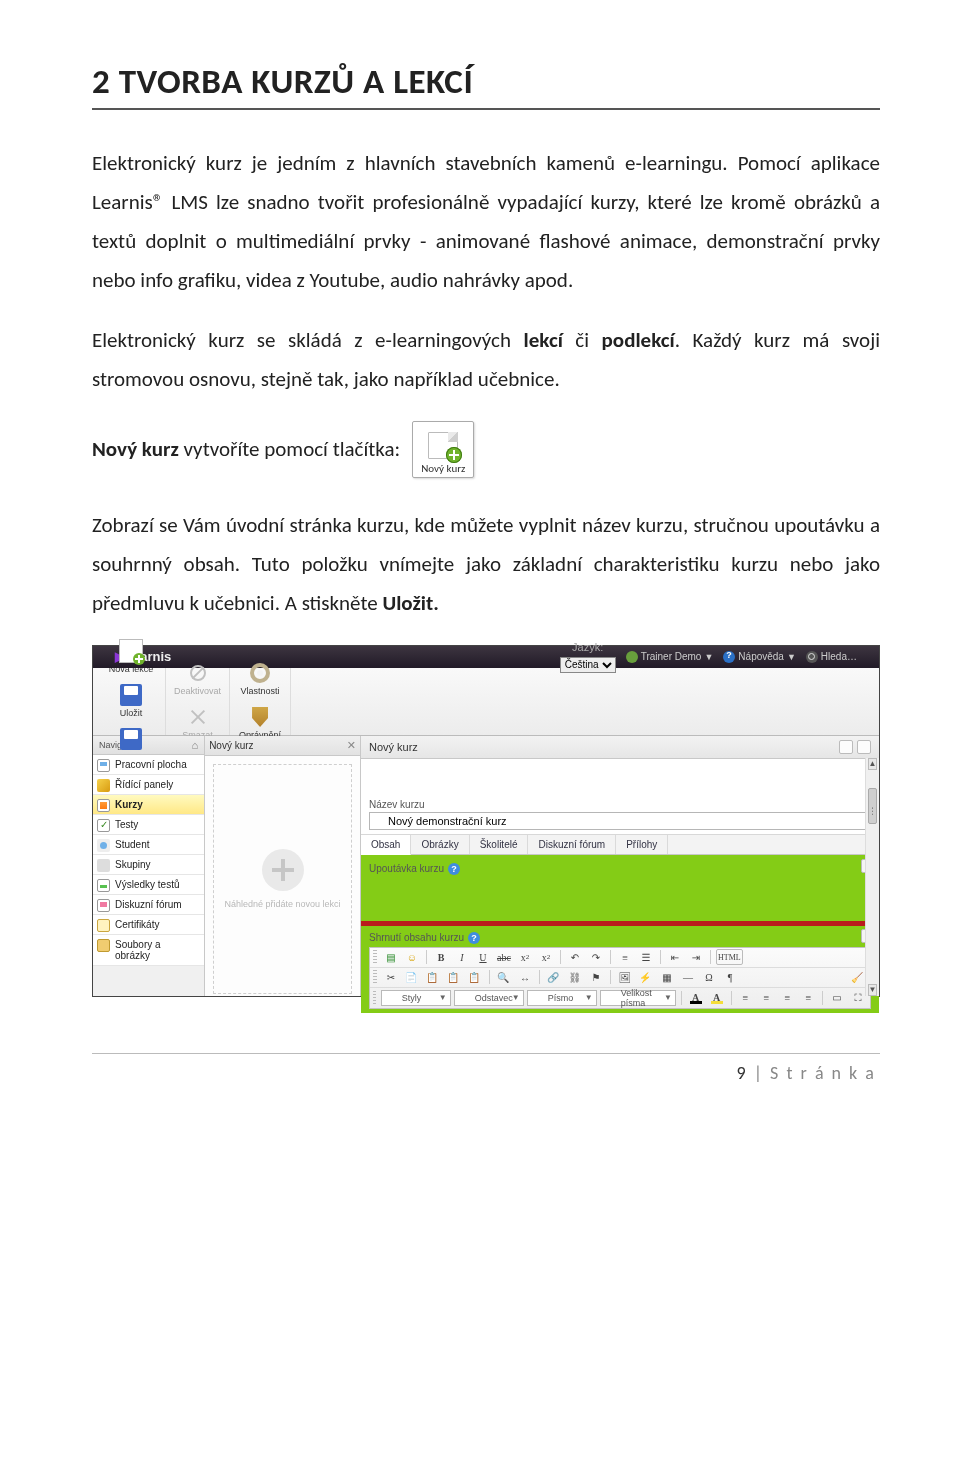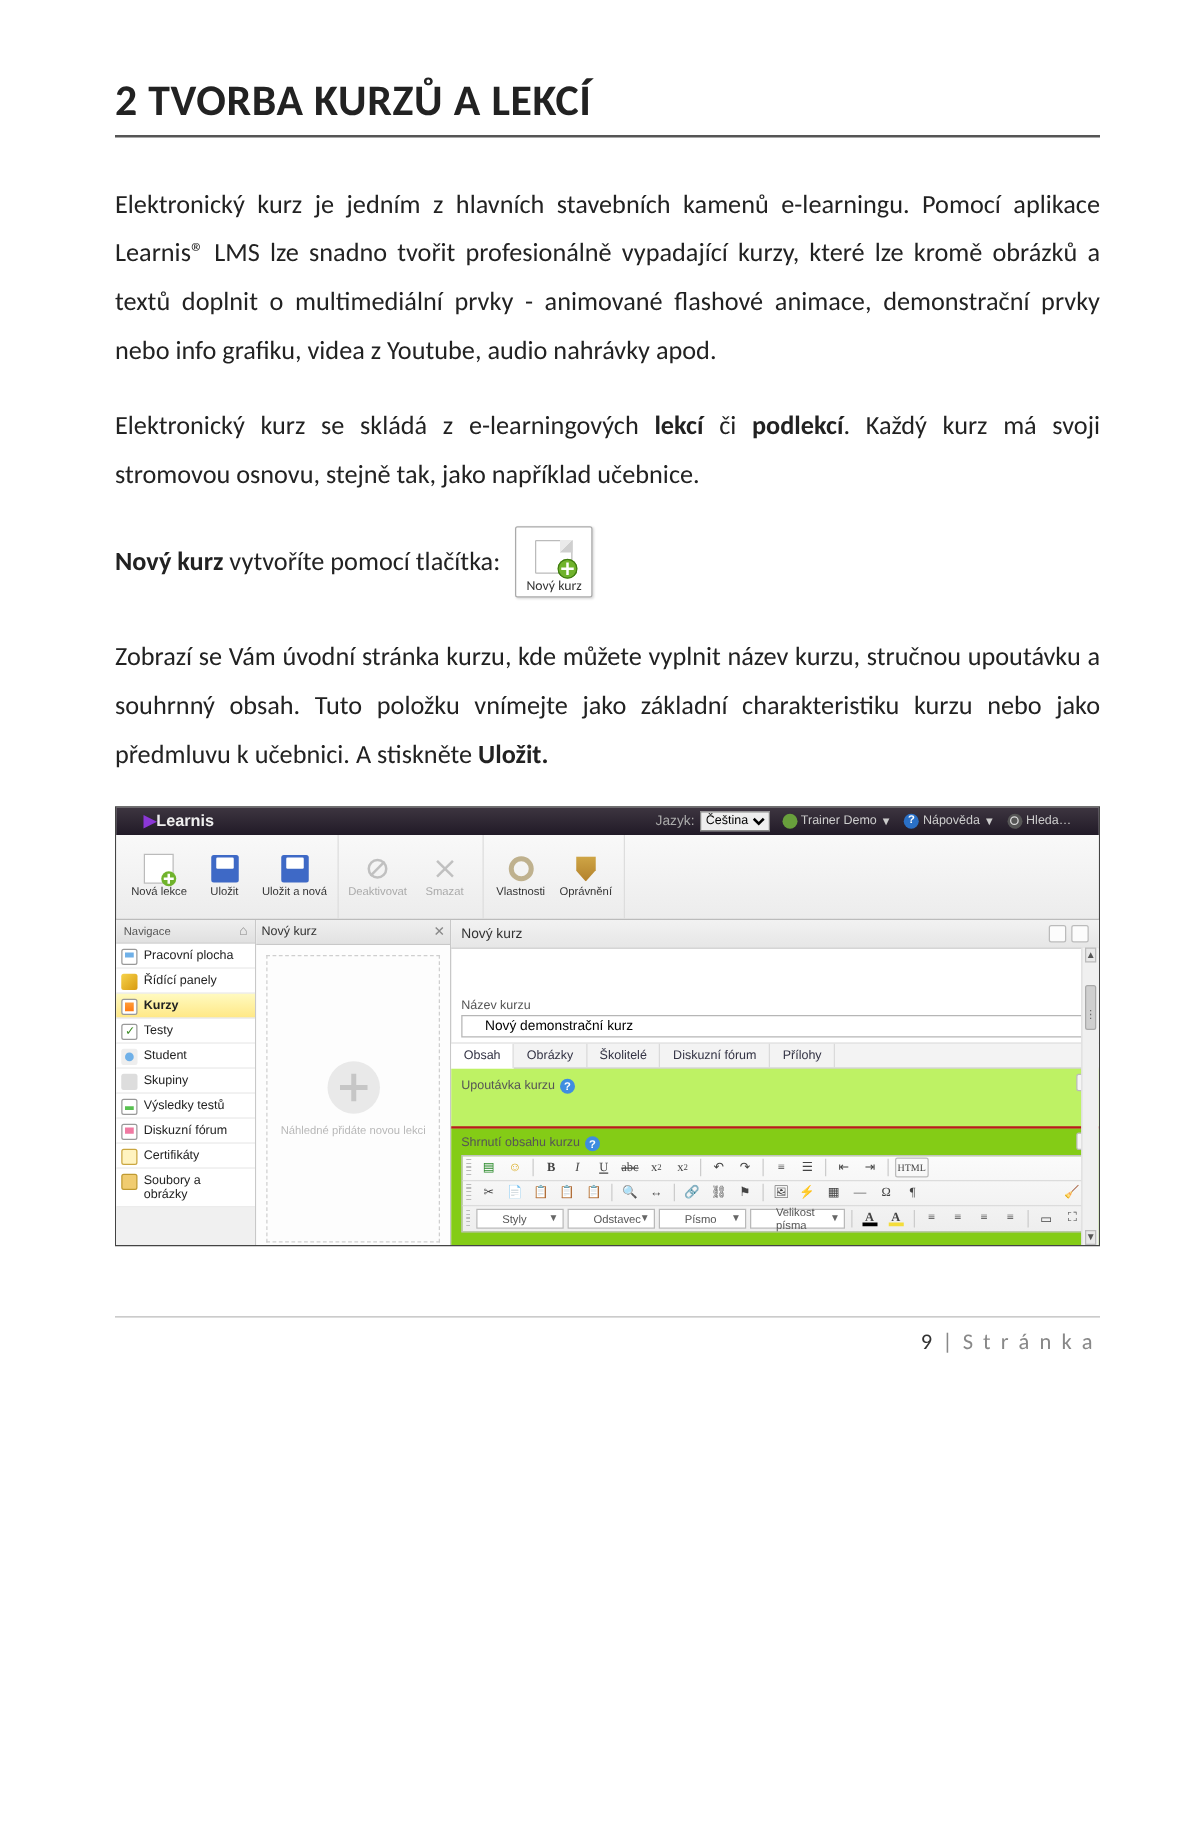--- a/index.html
+++ b/index.html
@@ -19,34 +19,34 @@
   .newcourse-btn .ic .plus::before{left:7px;top:3px;width:2px;height:10px;}
   .newcourse-btn .ic .plus::after{top:7px;left:3px;height:2px;width:10px;}
   .newcourse-btn span { font-size: 11px; color:#333; margin-top:3px; }
 
   
   .app { width: 100%; font-family: Tahoma, Arial, sans-serif; font-size: 11px; color:#333; border:1px solid #444; margin-top: 18px; background:#f3f3f3; }
   .app-top { background: linear-gradient(#3d3540,#211a27); color:#eee; display:flex; align-items:center; height:22px; padding:0 22px; gap:14px; position:relative; }
   .app-top .logo { font-weight:bold; font-size:13px; }
   .app-top .logo .tri { color:#8b37d6; }
   .app-top .right { margin-left:auto; display:flex; align-items:center; gap:10px; }
-  .app-top .jazyk { display:flex; align-items:center; gap:4px; color:#aaa; }
+  .app-top .jazyk { display:flex; align-items:center; gap:4px; color:#aaa;flex-direction:column; }
   .app-top .jazyk select { font-size:10px; background:#eee; border:1px solid #888; height:16px; }
   .app-top .pill { display:flex; align-items:center; gap:3px; color:#ccc; font-size:10px; cursor:pointer; }
   .app-top .pill .chev { font-size:9px; }
   .app-top .ico { width:12px; height:12px; display:inline-block; border-radius:50%; }
   .ico.person { background:#689f3c; }
   .ico.help { background:#2a70c6; position:relative; }
   .ico.help::after{content:'?';position:absolute;color:#fff;font-size:9px;left:3px;top:-1px;font-weight:bold;}
   .ico.search { background:#555; position:relative; }
   .ico.search::after{content:'';position:absolute;border:1.5px solid #ddd;width:5px;height:5px;border-radius:50%;left:2px;top:2px;}
 
   .ribbon { background:linear-gradient(#f9f9f9,#ececec); border-bottom:1px solid #bbb; height:68px; display:flex; align-items:stretch; padding:0 4px; }
   .ribbon .grp { display:flex; flex-direction:column; align-items:center; justify-content:center; padding:4px 8px; border-right:1px solid #ddd; gap:1px; }
-  .ribbon .row-icons { display:flex; gap:8px; }
+  .ribbon .row-icons { display:flex; gap:8px;flex-direction:column; }
   .ribbon .btn { display:flex; flex-direction:column; align-items:center; justify-content:center; gap:2px; min-width:44px; cursor:pointer; color:#333; }
   .ribbon .btn.dis { color:#aaa; cursor:default; }
   .ribbon .btn .ric { width:24px; height:24px; }
   .ribbon .btn .lbl { font-size:9px; line-height:1.1; text-align:center; white-space:pre-line; }
   .ric.new-lesson{ background:#fff; border:1px solid #bbb; position:relative;}
   .ric.new-lesson .pl{position:absolute;right:-3px;bottom:-3px;width:12px;height:12px;background:#70b32c;border-radius:50%;}
   .ric.new-lesson .pl::before,.ric.new-lesson .pl::after{content:'';position:absolute;background:#fff;}
   .ric.new-lesson .pl::before{left:5px;top:2px;width:2px;height:8px;}
   .ric.new-lesson .pl::after{top:5px;left:2px;height:2px;width:8px;}
   .ric.save{ position:relative; }
@@ -99,21 +99,21 @@
   .main-col { flex:1; display:flex; flex-direction:column; position:relative; }
   .main-col .crumb { background:linear-gradient(#f2f2f2,#e6e6e6); border-bottom:1px solid #c8c8c8; padding:4px 8px; font-size:11px; display:flex; justify-content:space-between; align-items:center;}
   .main-col .crumb .tools{display:flex;gap:4px;}
   .main-col .crumb .tool{width:14px;height:14px;border:1px solid #bbb;background:#fcfcfc;border-radius:2px;}
   .field-block { padding:6px 8px 4px; border-bottom:1px solid #d8d8d8;}
   .field-block .lbl { font-size:10px; color:#555; margin-bottom:2px;margin-top:34px;}
   .field-block input { width:100%; border:1px solid #b6b6b6; padding:2px 18px; font-size:11px;}
   .tabs { display:flex; border-bottom:1px solid #c8c8c8; background:#f3f3f3; font-size:10px;}
   .tabs .tab { padding:4px 10px; border-right:1px solid #dadada; cursor:pointer; color:#334;}
   .tabs .tab.active { background:#fff; border-bottom:1px solid #fff; margin-bottom:-1px; font-weight:normal;}
-  .upoutavka { padding:8px 8px 8px; border-bottom:2px solid #b91c1c; background:#bef264;}
+  .upoutavka { padding:8px 8px 28px; border-bottom:5px solid #b91c1c; background:#84cc16;}
   .upoutavka .lbl { font-size:10px; color:#555; display:flex; align-items:center; gap:4px;}
   .hint { width:12px;height:12px;border-radius:50%;background:#3f8de0;color:#fff;font-size:9px;display:inline-flex;align-items:center;justify-content:center;font-weight:bold;}
   .upoutavka .area { height:18px; }
 
   .shrnuti { padding:6px 8px 4px; background:#84cc16; flex:1;}
   .shrnuti .lbl { font-size:10px; color:#555; display:flex; align-items:center; gap:4px; margin-bottom:3px;}
   .ed-toolbar { border:1px solid #c3c3c3; background:linear-gradient(#fbfbfb,#eee); font-size:10px;}
   .ed-row { display:flex; align-items:center; border-bottom:1px solid #dcdcdc; padding:2px 3px; gap:3px; flex-wrap:nowrap; height:20px;}
   .ed-row:last-child{border-bottom:none;}
   .ed-btn { min-width:18px; height:16px; display:inline-flex; align-items:center; justify-content:center; border:1px solid transparent; border-radius:2px; cursor:pointer; font-family:'Times New Roman',serif; color:#444; padding:0 1px; }

